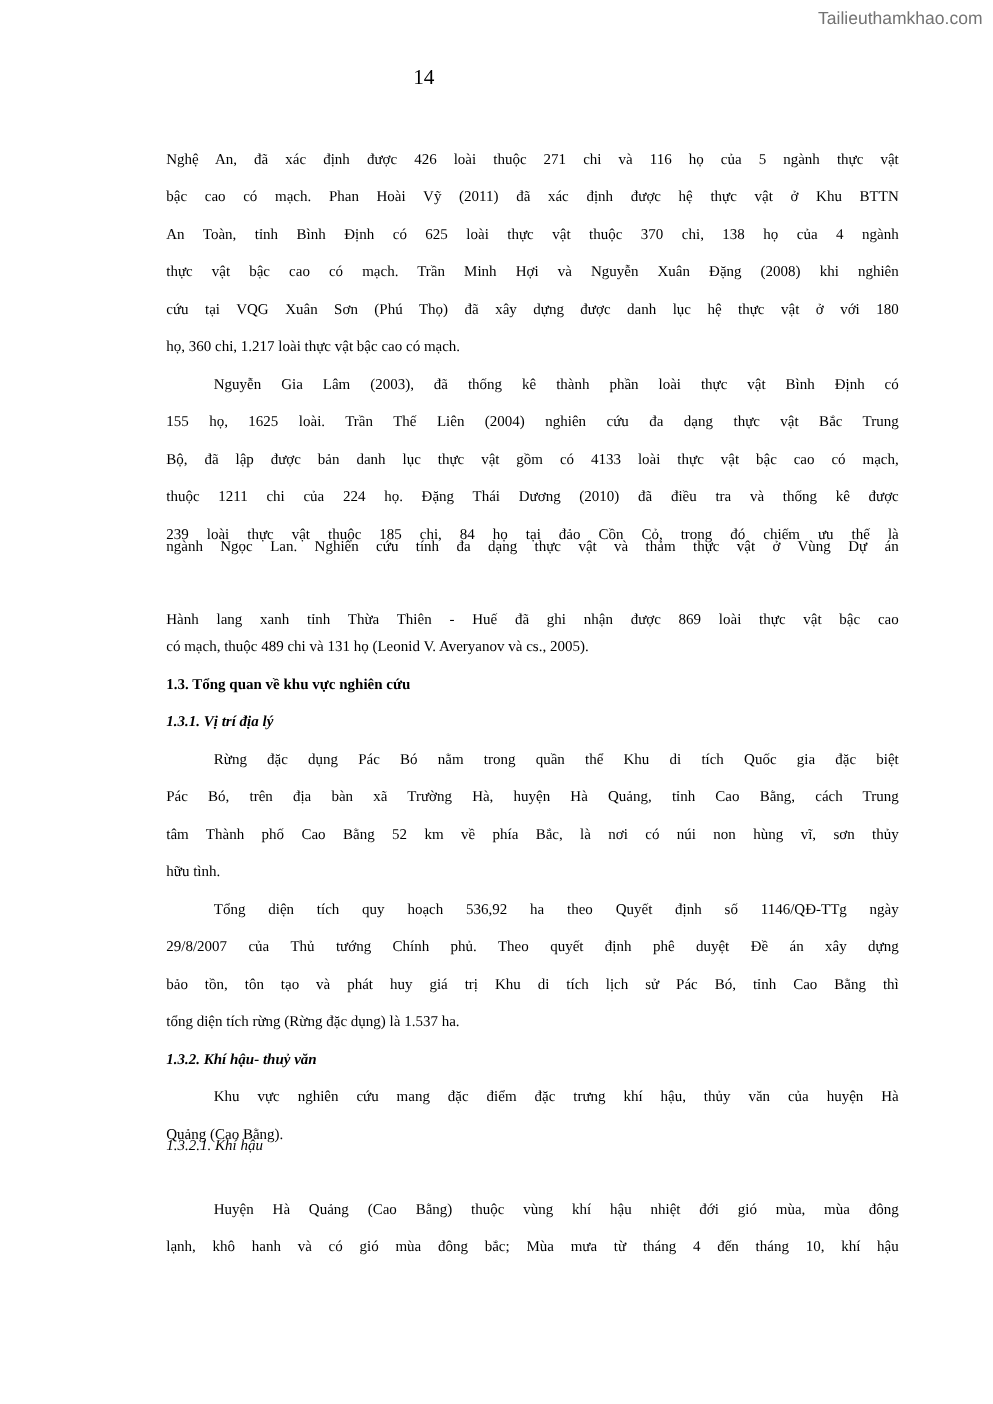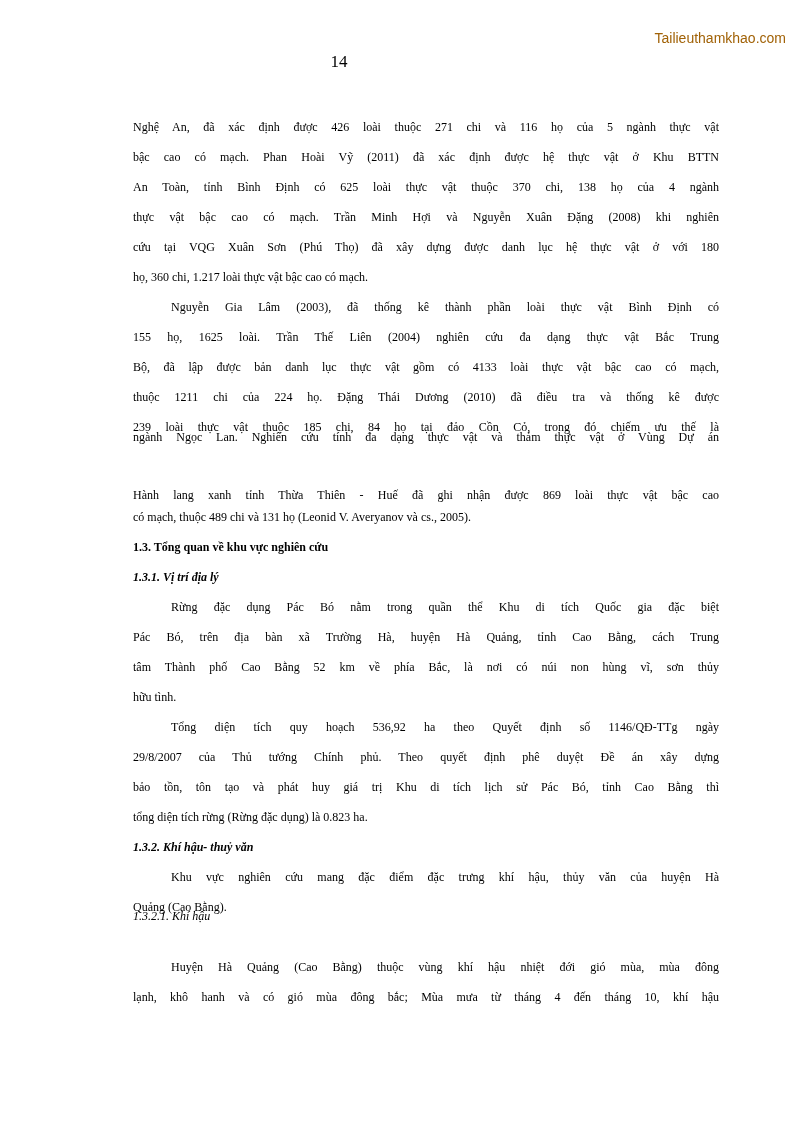--- a/index.html
+++ b/index.html
@@ -1,19 +1,19 @@
 <!DOCTYPE html>
 <html><head>
 <meta charset="utf-8">
 <style>
   html, body { margin:0; padding:0; background:#ffffff; }
   body { width:794px; height:1123px; position:relative; overflow:hidden;
          font-family:"Liberation Serif", "DejaVu Serif", serif; color:#000; }
   .watermark { position:absolute; top:6px; right:8px; font-family:"Liberation Sans", sans-serif;
-               font-size:14px; color:#a16207;margin-top:24px; }
+               font-size:14px; color:#737373; }
   .pagenum { position:absolute; top:52px; left:0; width:650px; text-align:center;
              font-size:17px; padding-left:28px; box-sizing:border-box; }
   .line { position:absolute; left:133px; width:586px; font-size:12px; line-height:22px;
           white-space:nowrap; }
   .just { text-align:justify; text-align-last:justify; }
   .indent { left:171px; width:548px; }
   .bold { font-weight:bold; }
   .italic { font-style:italic; }
 </style>
 </head>
@@ -43,21 +43,21 @@
   <div class="line bold italic" style="top:566px">1.3.1. Vị trí địa lý</div>
 
   <div class="line just indent" style="top:596px">Rừng đặc dụng Pác Bó nằm trong quần thể Khu di tích Quốc gia đặc biệt</div>
   <div class="line just" style="top:626px">Pác Bó, trên địa bàn xã Trường Hà, huyện Hà Quảng, tỉnh Cao Bằng, cách Trung</div>
   <div class="line just" style="top:656px">tâm Thành phố Cao Bằng 52 km về phía Bắc, là nơi có núi non hùng vĩ, sơn thủy</div>
   <div class="line" style="top:686px">hữu tình.</div>
 
   <div class="line just indent" style="top:716px">Tổng diện tích quy hoạch 536,92 ha theo Quyết định số 1146/QĐ-TTg ngày</div>
   <div class="line just" style="top:746px">29/8/2007 của Thủ tướng Chính phủ. Theo quyết định phê duyệt Đề án xây dựng</div>
   <div class="line just" style="top:776px">bảo tồn, tôn tạo và phát huy giá trị Khu di tích lịch sử Pác Bó, tỉnh Cao Bằng thì</div>
-  <div class="line" style="top:806px">tổng diện tích rừng (Rừng đặc dụng) là 0.823 ha.</div>
+  <div class="line" style="top:806px">tổng diện tích rừng (Rừng đặc dụng) là 1.537 ha.</div>
 
   <div class="line bold italic" style="top:836px">1.3.2. Khí hậu- thuỷ văn</div>
 
   <div class="line just indent" style="top:866px">Khu vực nghiên cứu mang đặc điểm đặc trưng khí hậu, thủy văn của huyện Hà</div>
   <div class="line" style="top:896px">Quảng (Cao Bằng).</div>
 
   <div class="line italic" style="top:905px">1.3.2.1. Khí hậu</div>
 
   <div class="line just indent" style="top:956px">Huyện Hà Quảng (Cao Bằng) thuộc vùng khí hậu nhiệt đới gió mùa, mùa đông</div>
   <div class="line just" style="top:986px">lạnh, khô hanh và có gió mùa đông bắc; Mùa mưa từ tháng 4 đến tháng 10, khí hậu</div>

